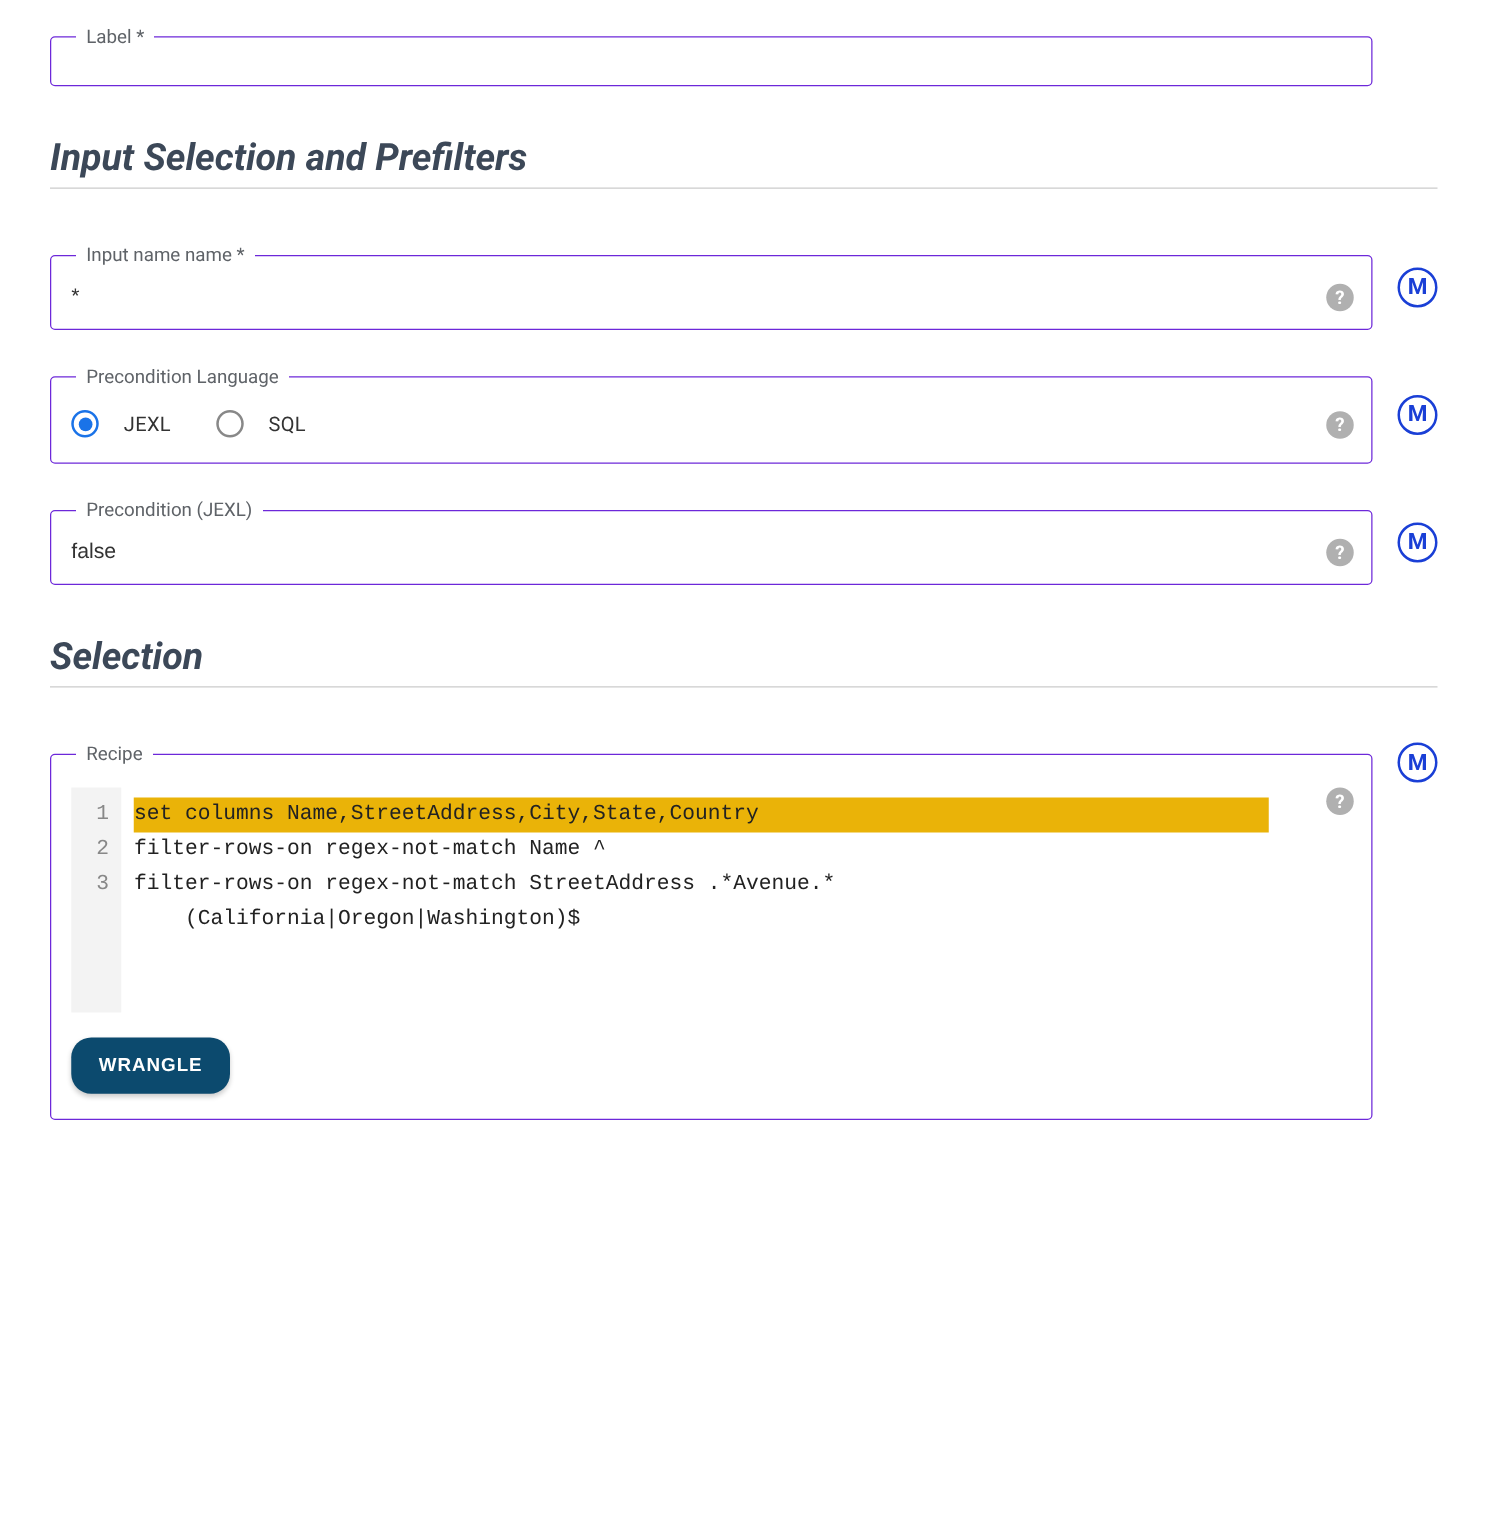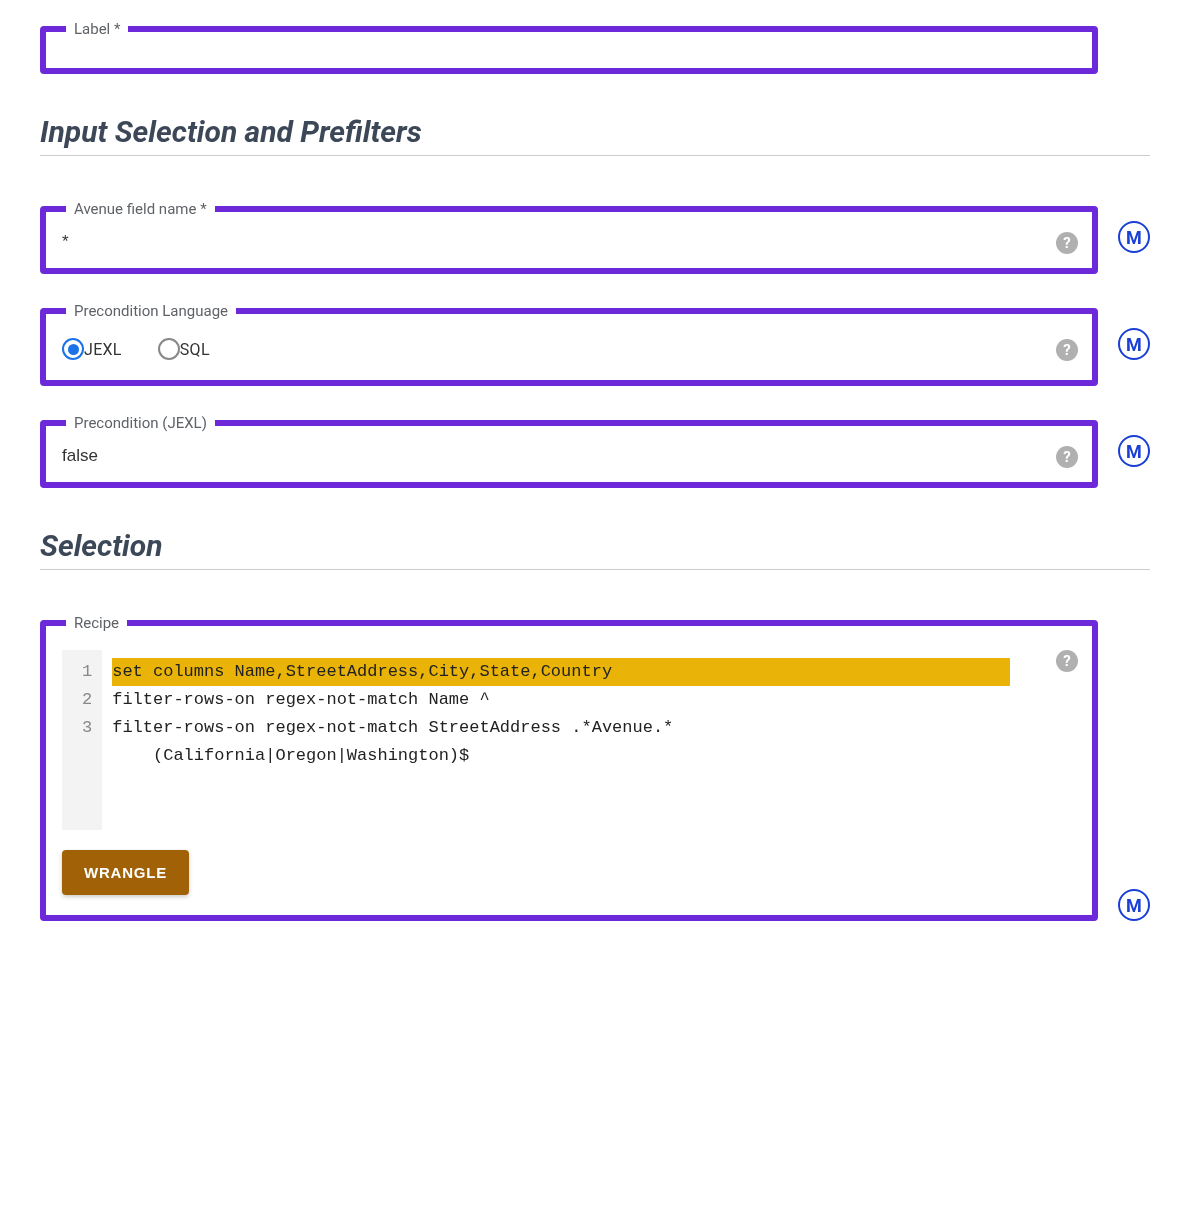--- a/index.html
+++ b/index.html
@@ -14,21 +14,21 @@
       display: flex;
       align-items: center;
       gap: 20px;
       margin-bottom: 28px;
     }
     .field-wrap {
       flex: 1;
       position: relative;
     }
     fieldset {
-      border: 6px solid #6d28d9;
+      border: 1px solid #6d28d9;
       border-radius: 4px;
       padding: 14px 16px 16px 16px;
       position: relative;
     }
     legend {
       font-size: 15px;
       color: #5f6368;
       padding: 0 8px;
       margin-left: 4px;
     }
@@ -109,21 +109,21 @@
     }
     .radio-group {
       display: flex;
       gap: 36px;
       align-items: center;
       padding: 4px 0;
     }
     .radio-item {
       display: flex;
       align-items: center;
-      gap: 0;
+      gap: 20px;
       cursor: pointer;
       justify-content: center;
     }
     .radio-circle {
       width: 22px;
       height: 22px;
       border-radius: 50%;
       border: 2px solid #888;
       display: flex;
       align-items: center;
@@ -167,53 +167,53 @@
     .code-lines {
       padding: 8px 10px;
       color: #222;
       white-space: pre;
       flex: 1;
       overflow-x: auto;
     }
     .code-line-1 { background: #eab308; }
     .wrangle-btn {
       margin-top: 20px;
-      background: #a16207;
+      background: #0c4a6e;
       color: #fff;
       border: none;
-      border-radius: 4px;
+      border-radius: 16px;
       padding: 14px 22px;
       font-size: 15px;
       font-weight: 700;
       letter-spacing: 0.8px;
       cursor: pointer;
       box-shadow: 0 2px 4px rgba(0,0,0,0.2);
     }
     .recipe-row {
-      align-items: flex-end;
+      align-items: flex-start;
     }
   </style>
 </head>
 <body>
 
 <div class="row">
   <div class="field-wrap">
     <fieldset>
       <legend>Label *</legend>
     </fieldset>
   </div>
   <div class="m-spacer"></div>
 </div>
 
 <h2 class="section-heading">Input Selection and Prefilters</h2>
 
 <div class="row">
   <div class="field-wrap">
     <fieldset>
-      <legend>Avenue field name *</legend>
+      <legend>Input name name *</legend>
       <input class="text-input text-input-with-icon" type="text" value="*" style="">
       <span class="help-icon">?</span>
     </fieldset>
   </div>
   <div class="m-badge">M</div>
 </div>
 
 <div class="row">
   <div class="field-wrap">
     <fieldset>

